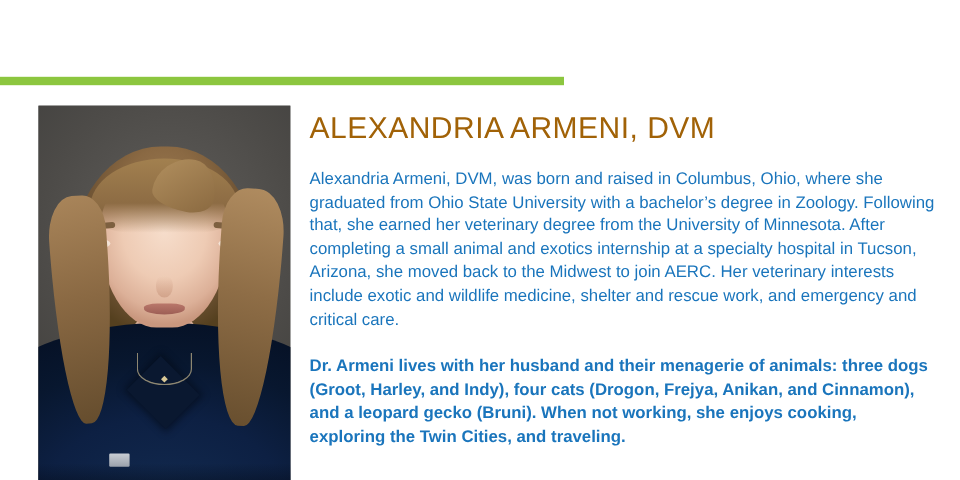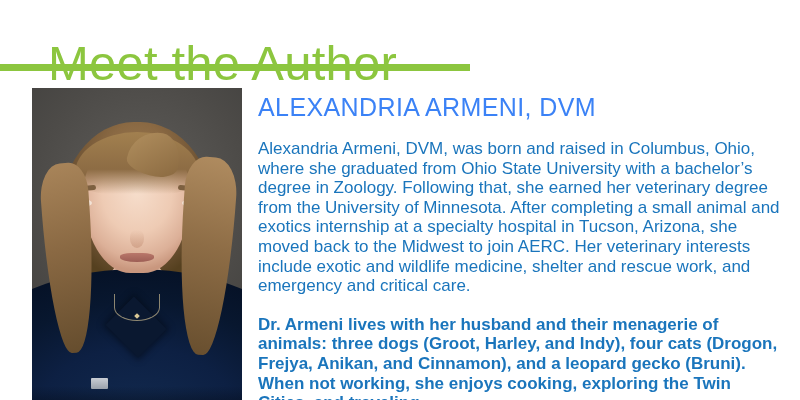--- a/index.html
+++ b/index.html
@@ -277,43 +277,42 @@
     position: absolute;
     left: 258px;
     top: 92px;
     width: 522px;
   }
 
   .author-name {
     font-size: 25px;
     line-height: 30px;
     font-weight: 400;
-    color: #3b82f6;
+    color: #a16207;
     letter-spacing: 0.4px;
     margin: 0 0 17px 0;
     white-space: nowrap;
   }
 
   .bio-paragraph {
-    font-size: 17px;
+    font-size: 14px;
     line-height: 19.6px;
     color: #1A75BC;
     margin: 0;
   }
   .bio-paragraph + .bio-paragraph {
     margin-top: 19px;
     font-weight: bold;
   }
 </style>
 </head>
 <body>
 
 <div id="slide">
 
-  <h1 class="page-title">Meet the Author</h1>
 
   <div class="title-rule"></div>
 
   <div class="photo-frame">
     <div class="photo">
       <div class="hair-back"></div>
       <div class="neck"></div>
       <div class="shoulders">
         <div class="shoulder-shadow"></div>
       </div>

